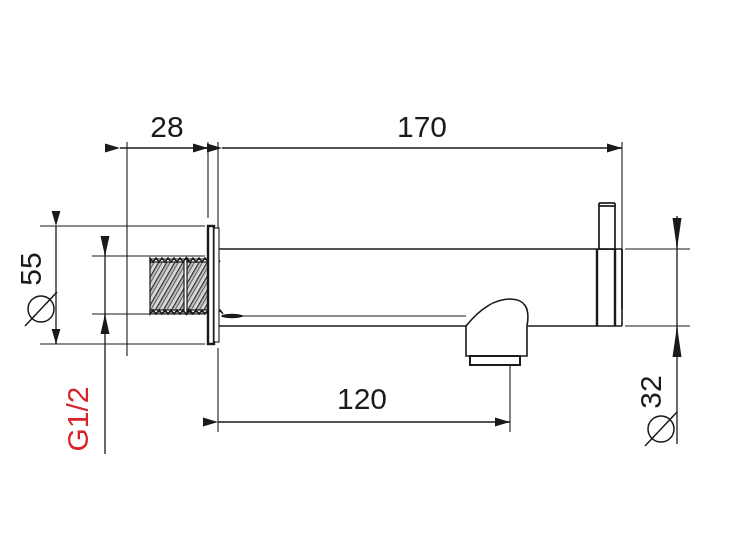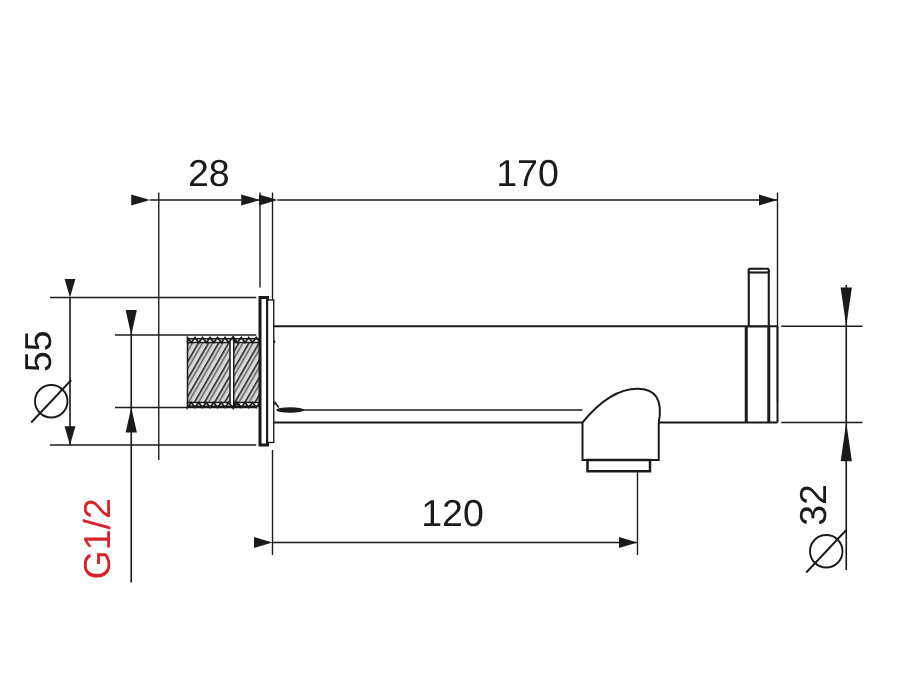--- a/index.html
+++ b/index.html
@@ -10,21 +10,21 @@
   body {
     width: 739px;
     height: 550px;
     font-family: "Liberation Sans", sans-serif;
     overflow: hidden;
     position: relative;
   }
   #drawing-root {
     position: absolute;
     left: 0;
-    top: 16px;
+    top: 4px;
     width: 739px;
     height: 472px;
   }
   svg.tech-drawing {
     display: block;
     width: 739px;
     height: 550px;
     background: #ffffff;
   }
   .dim-text {

